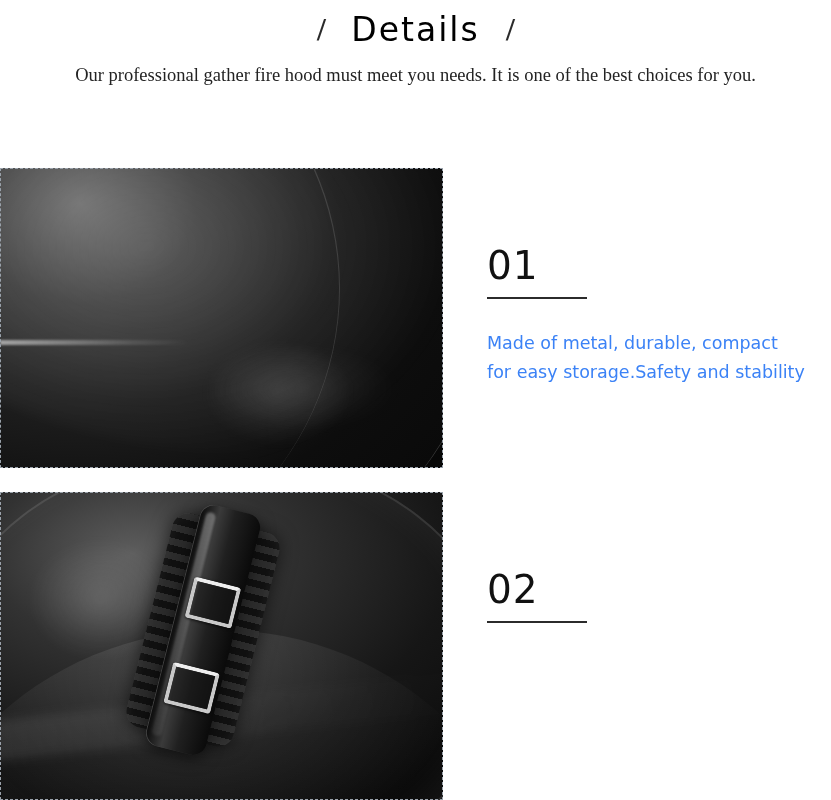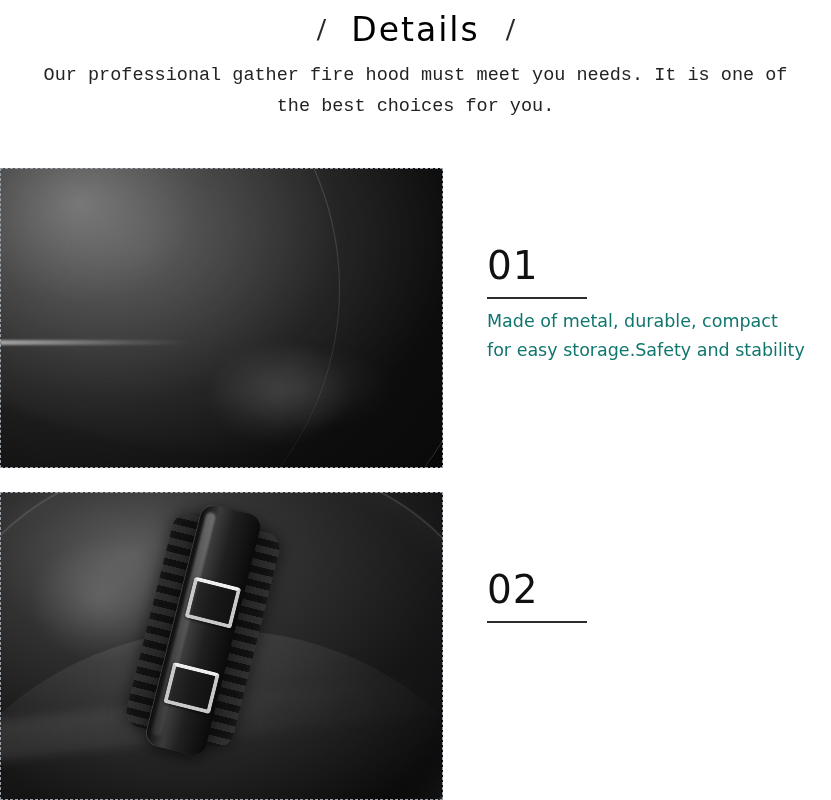--- a/index.html
+++ b/index.html
@@ -46,21 +46,21 @@
     font-weight: 400;
     font-family: "DejaVu Sans", sans-serif;
   }
   .subtitle {
     margin: 8px auto 0;
     width: 760px;
     font-size: 18.5px;
     line-height: 31px;
     color: #232323;
     text-align: center;
-    font-family: Liberation Mono, monospace;
+    font-family: Liberation Serif, serif;
   }
 
   
   .feature {
     position: absolute;
     left: 0;
     width: 831px;
     display: flex;
   }
   .feature-1 { top: 168px; height: 300px; }
@@ -237,22 +237,22 @@
   }
   .rule {
     width: 100px;
     height: 2px;
     background: #2b2b2b;
     margin: 12px 0 0 0;
   }
   .body-text {
     font-size: 17.5px;
     line-height: 29px;
-    color: #0f766e;
-    margin-top: 8px;
+    color: #3b82f6;
+    margin-top: 30px;
     width: 330px;
     white-space: pre-line;
     font-family: "DejaVu Sans", sans-serif;
   }
   .f1-text { padding-top: 78px; }
   .f2-text { padding-top: 78px; }
 </style>
 </head>
 <body>
 

